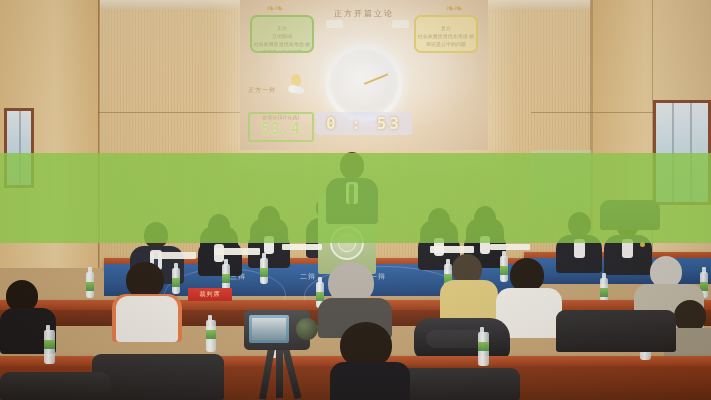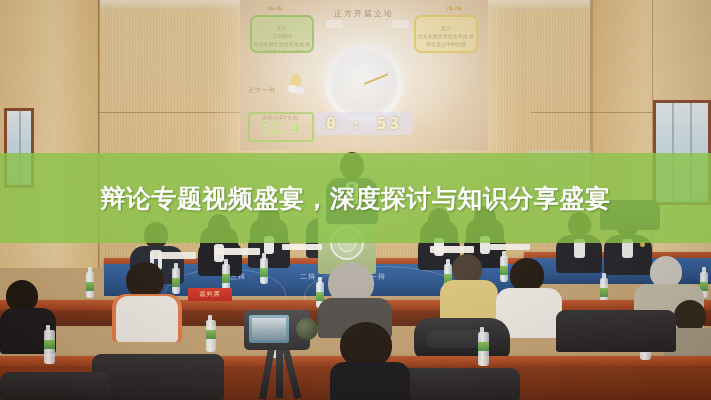--- a/index.html
+++ b/index.html
@@ -727,16 +727,15 @@
         <div class="lcd-in"></div>
       </div>
       <div class="lens"></div>
     </div>
 
     <div class="tone"></div>
   </div>
 
   <div class="green-band"></div>
   <div class="band-text">
-    <div class="band-line">辩论专题视频盛宴，深度探讨与知识分享盛宴</div>
   </div>
 
 </div>
 
 </body></html>

